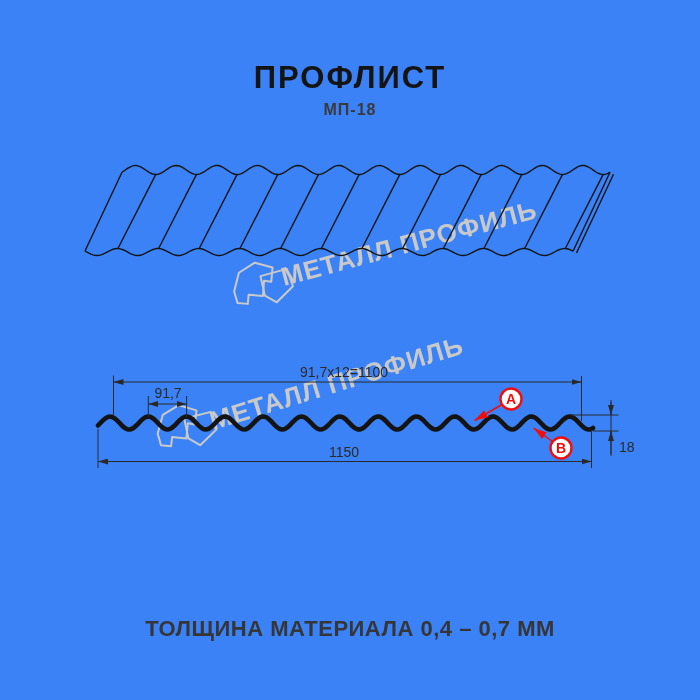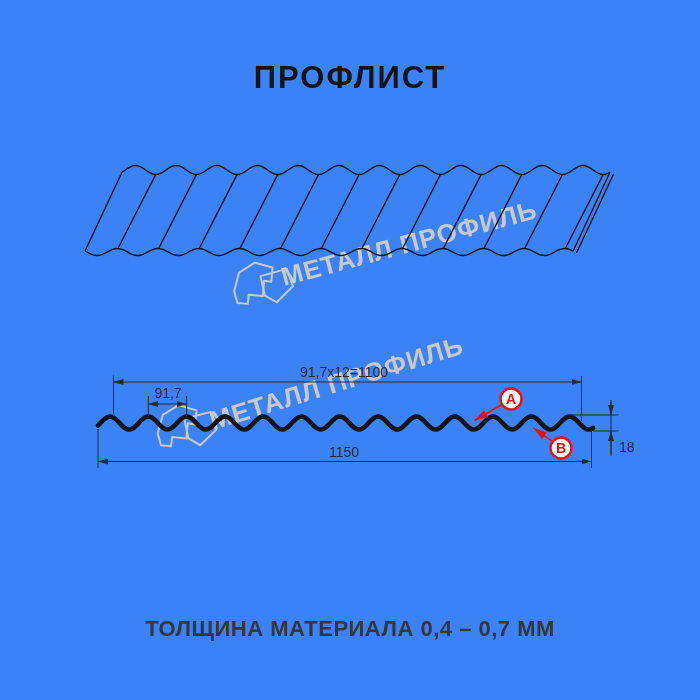--- a/index.html
+++ b/index.html
@@ -27,20 +27,21 @@
   .red-lbl circle{fill:#fff;stroke:var(--red);stroke-width:2.4;}
   .red-lbl text{fill:var(--red);font-size:14px;font-weight:700;text-anchor:middle;}
   .red-lbl line{stroke:var(--red);stroke-width:1.5;}
 </style>
 </head>
 <body>
 
 <div class="stage">
 
   <div class="title">ПРОФЛИСТ</div>
+  <div class="subtitle">МП-18</div>
 
   <svg class="scene" width="700" height="700" viewBox="0 0 700 700">
     <defs>
       <marker id="arr" viewBox="0 0 10 6" refX="10" refY="3" markerWidth="10" markerHeight="6" orient="auto-start-reverse">
         <path d="M0,0 L10,3 L0,6 Z" style="fill:var(--line)"></path>
       </marker>
       <marker id="arrR" viewBox="0 0 10 6" refX="10" refY="3" markerWidth="9" markerHeight="5.4" orient="auto-start-reverse">
         <path d="M0,0 L10,3 L0,6 Z" style="fill:var(--red)"></path>
       </marker>
     </defs>

